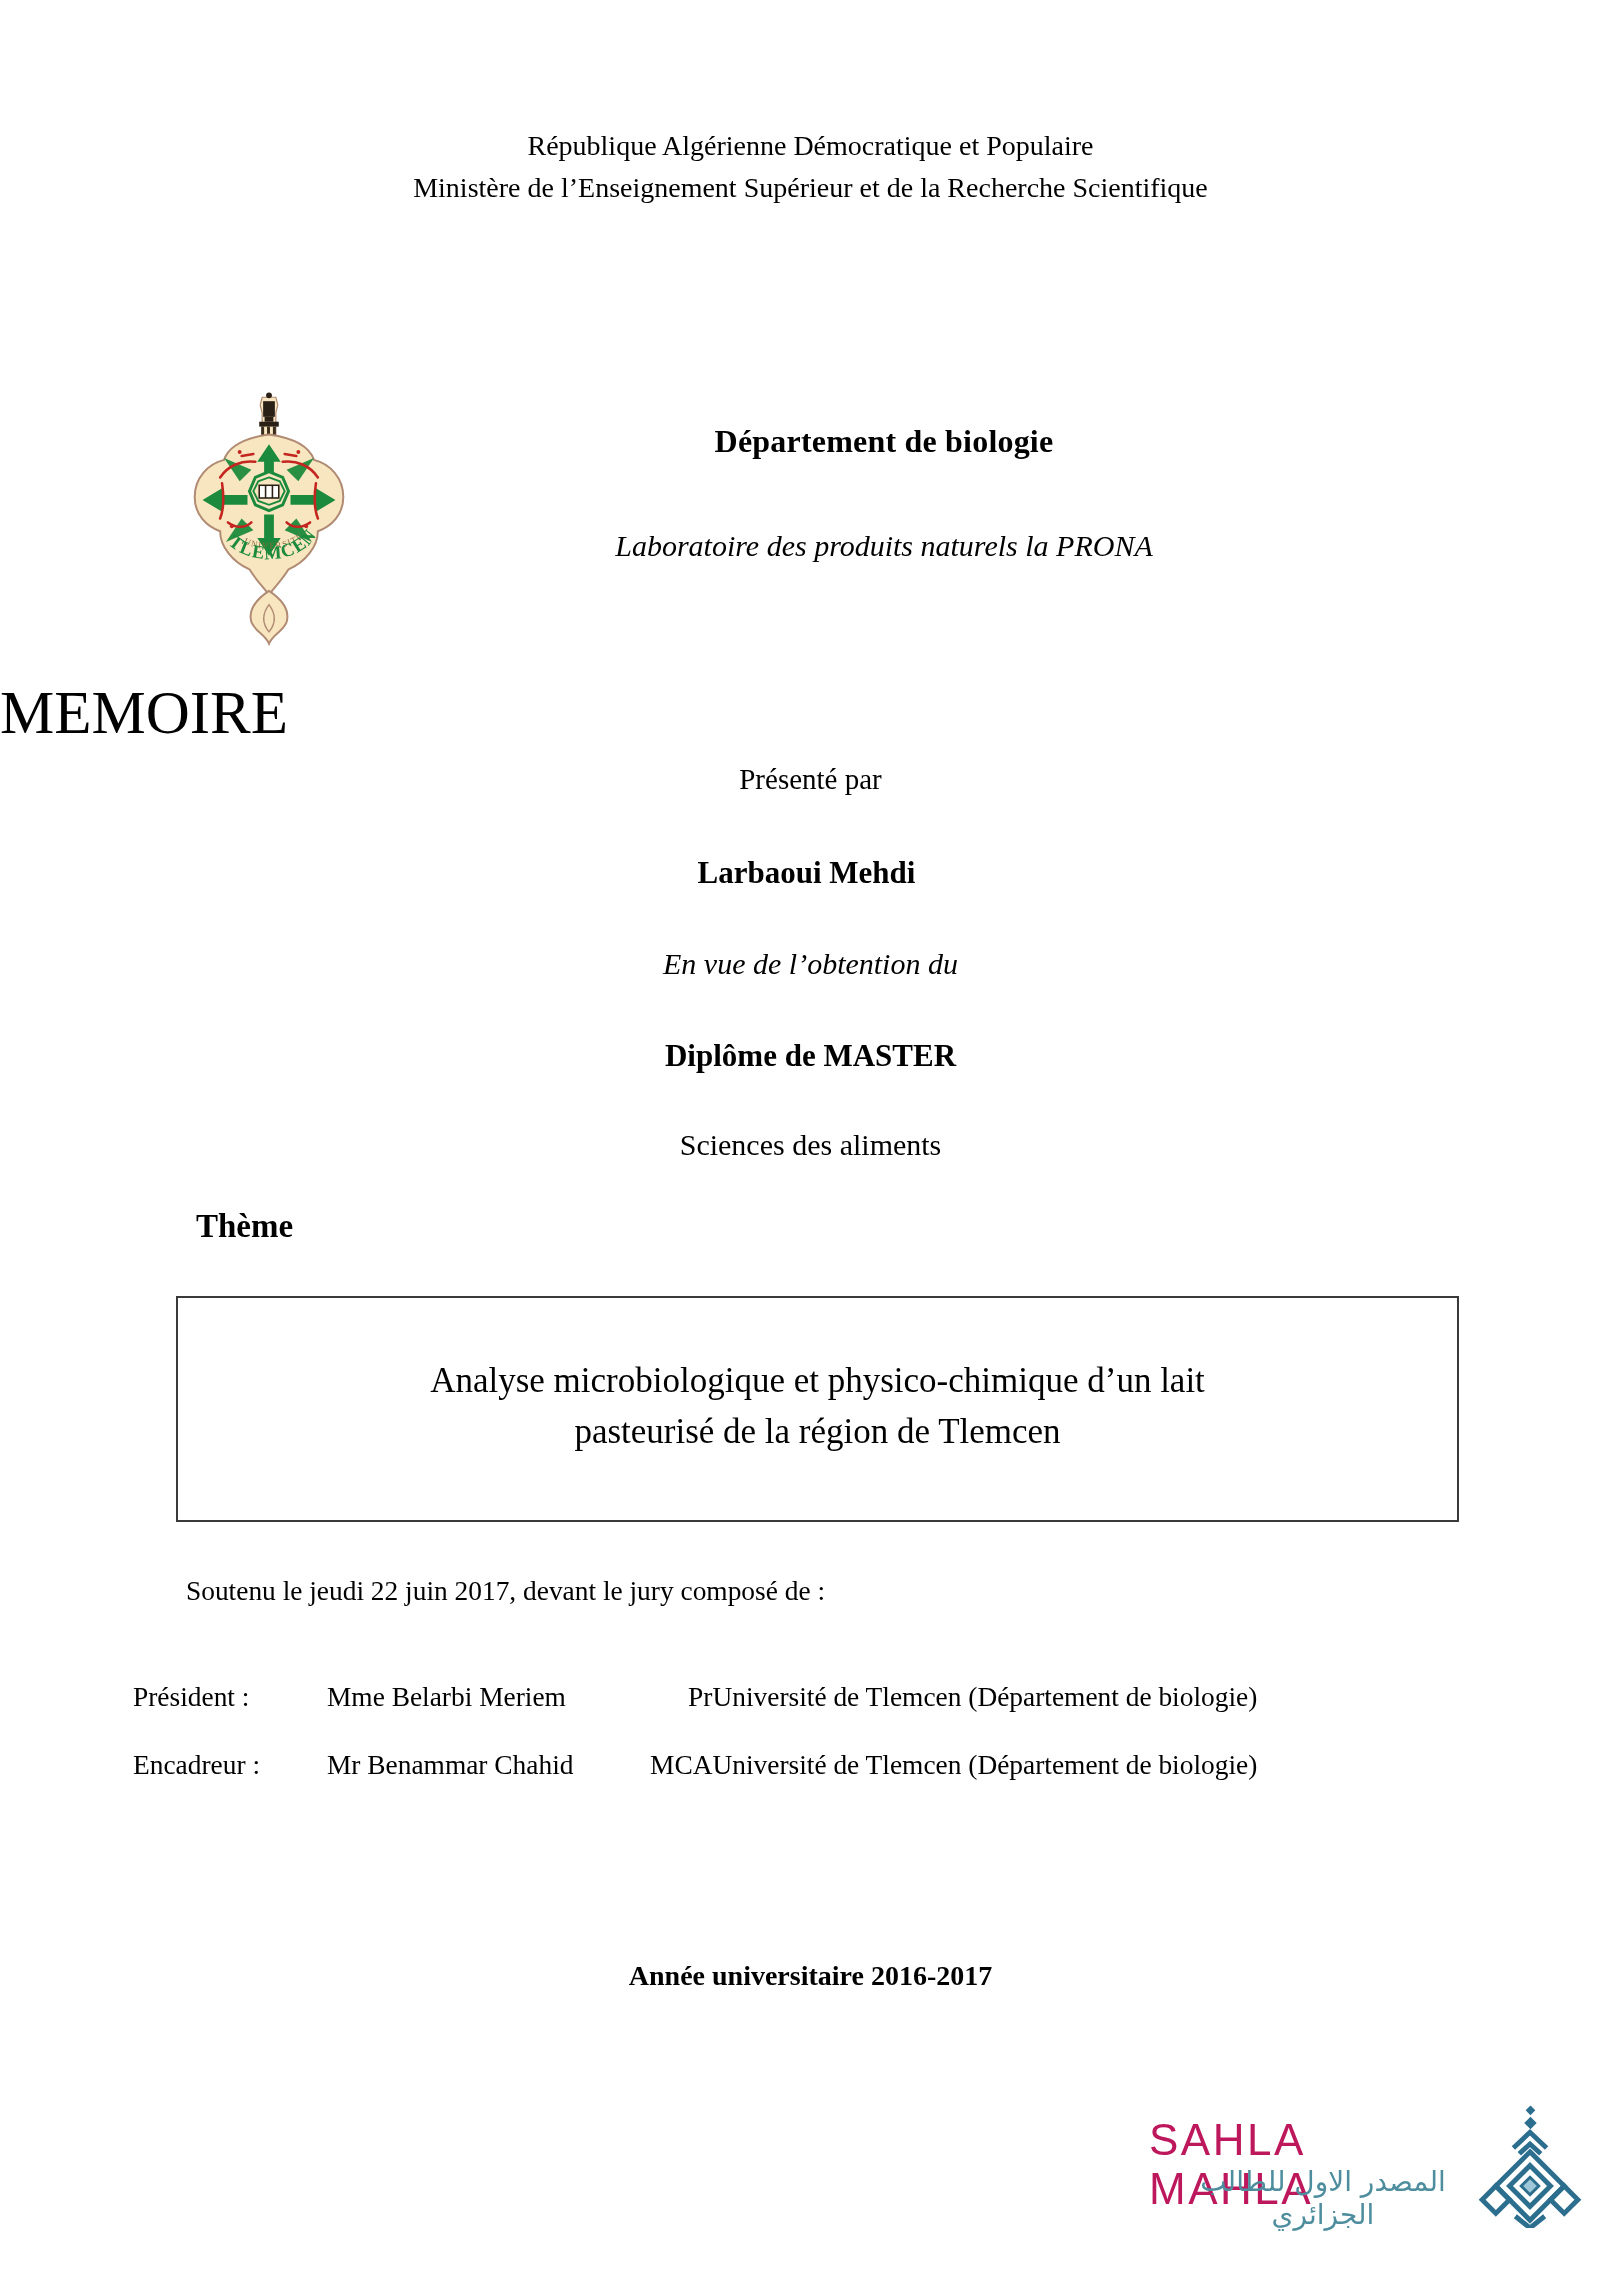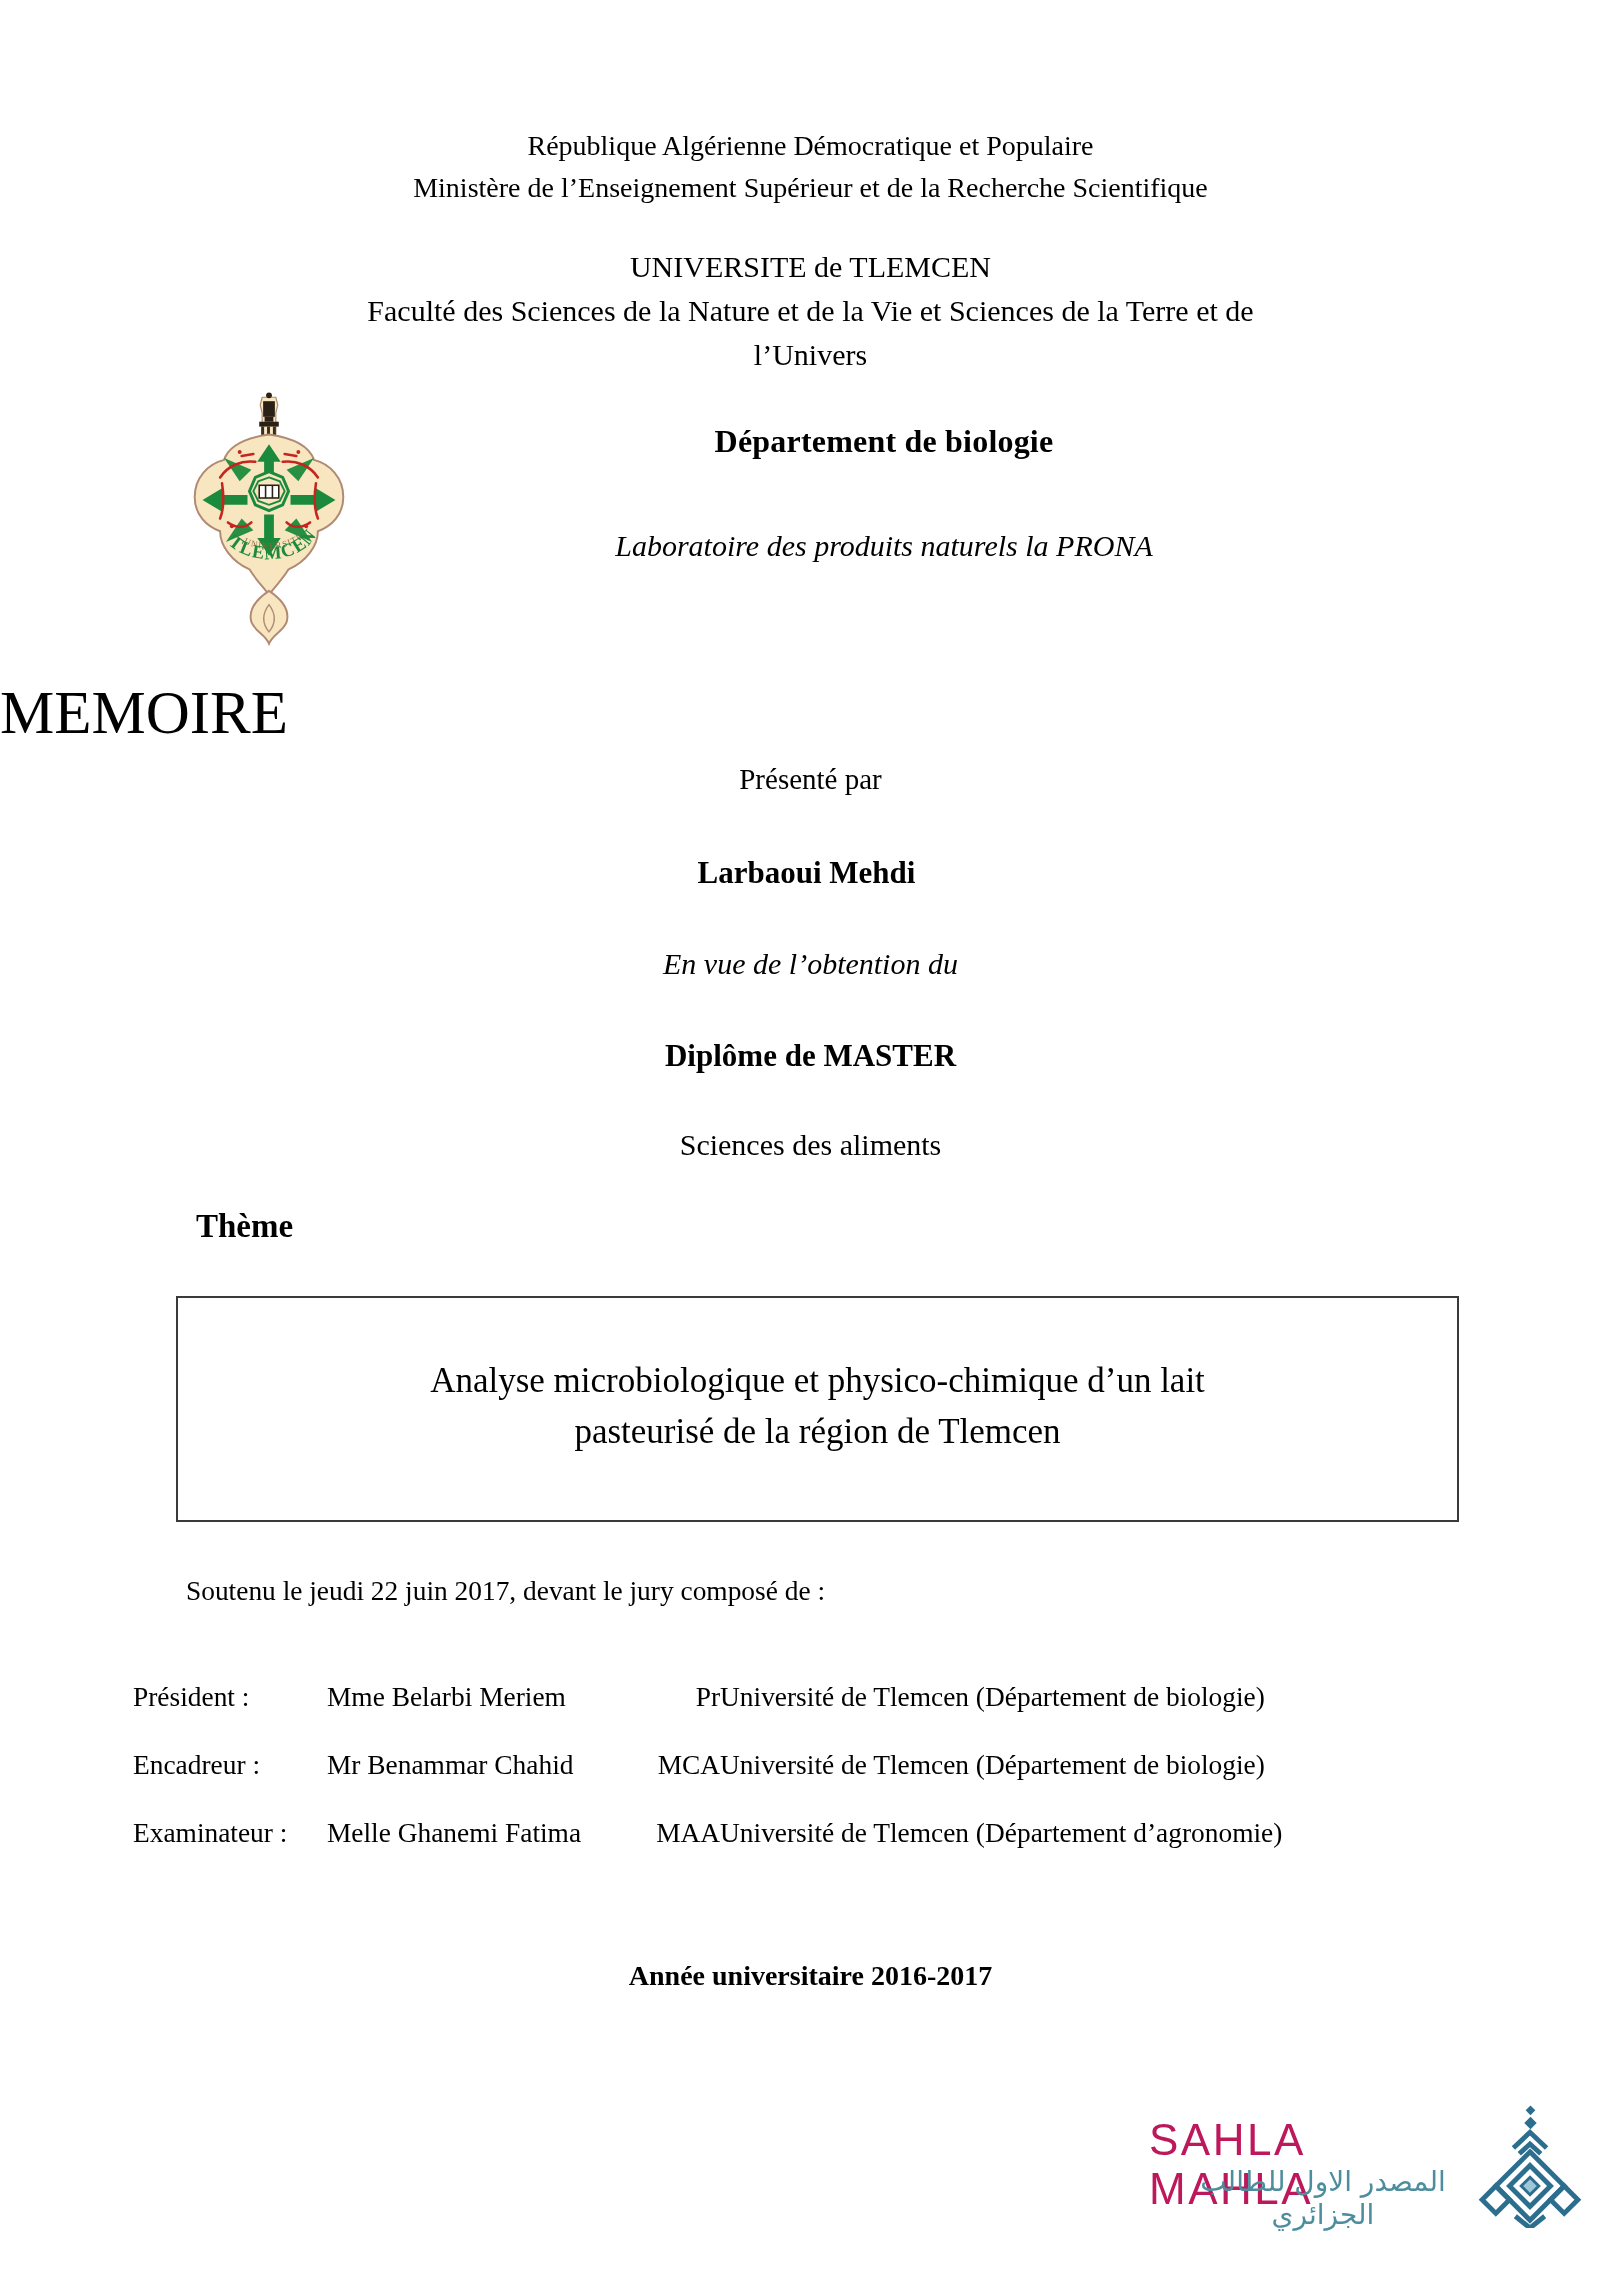--- a/index.html
+++ b/index.html
@@ -226,25 +226,20 @@
 </head>
 <body>
 
 <div class="page">
 
   <div class="header-block">
     <div>République Algérienne Démocratique et Populaire</div>
     <div>Ministère de l’Enseignement Supérieur et de la Recherche Scientifique</div>
   </div>
 
-  <div class="univ-block">
-    <div>UNIVERSITE de TLEMCEN</div>
-    <div>Faculté des Sciences de la Nature et de la Vie et Sciences de la Terre et de</div>
-    <div>l’Univers</div>
-  </div>
 
   <div class="logo-wrap">
     <svg viewBox="0 0 180 270" xmlns="http://www.w3.org/2000/svg">
 
       <path d="M83 10 L97 10 L99 18 L97 26 L97 52 L83 52 L83 26 L81 18 Z" fill="#f7e6c0" stroke="#b08a72" stroke-width="1.2"></path>
       <rect x="84" y="14" width="12" height="16" fill="#2b2015"></rect>
       <rect x="85.5" y="30" width="9" height="5" fill="#2b2015"></rect>
       <path d="M80 35 L100 35 L100 40 L80 40 Z" fill="#2b2015"></path>
       <rect x="82" y="40" width="3" height="16" fill="#3a2c1c"></rect>
       <rect x="88" y="40" width="3" height="16" fill="#3a2c1c"></rect>
@@ -346,26 +341,20 @@
         <td class="c-name">Mme Belarbi Meriem</td>
         <td class="c-grade">Pr</td>
         <td class="c-aff">Université de Tlemcen (Département de biologie)</td>
       </tr>
       <tr>
         <td class="c-role">Encadreur :</td>
         <td class="c-name">Mr Benammar Chahid</td>
         <td class="c-grade">MCA</td>
         <td class="c-aff">Université de Tlemcen (Département de biologie)</td>
       </tr>
-      <tr>
-        <td class="c-role">Examinateur :</td>
-        <td class="c-name">Melle Ghanemi Fatima</td>
-        <td class="c-grade">MAA</td>
-        <td class="c-aff">Université de Tlemcen (Département d’agronomie)</td>
-      </tr>
     </tbody>
   </table>
 
   <div class="annee">Année universitaire 2016-2017</div>
 
   <div class="watermark">
     <div class="wm-text">SAHLA MAHLA</div>
     <div class="wm-arabic">المصدر الاول للطالب الجزائري</div>
     <div class="wm-mark">
       <svg viewBox="0 0 106 128" xmlns="http://www.w3.org/2000/svg">

